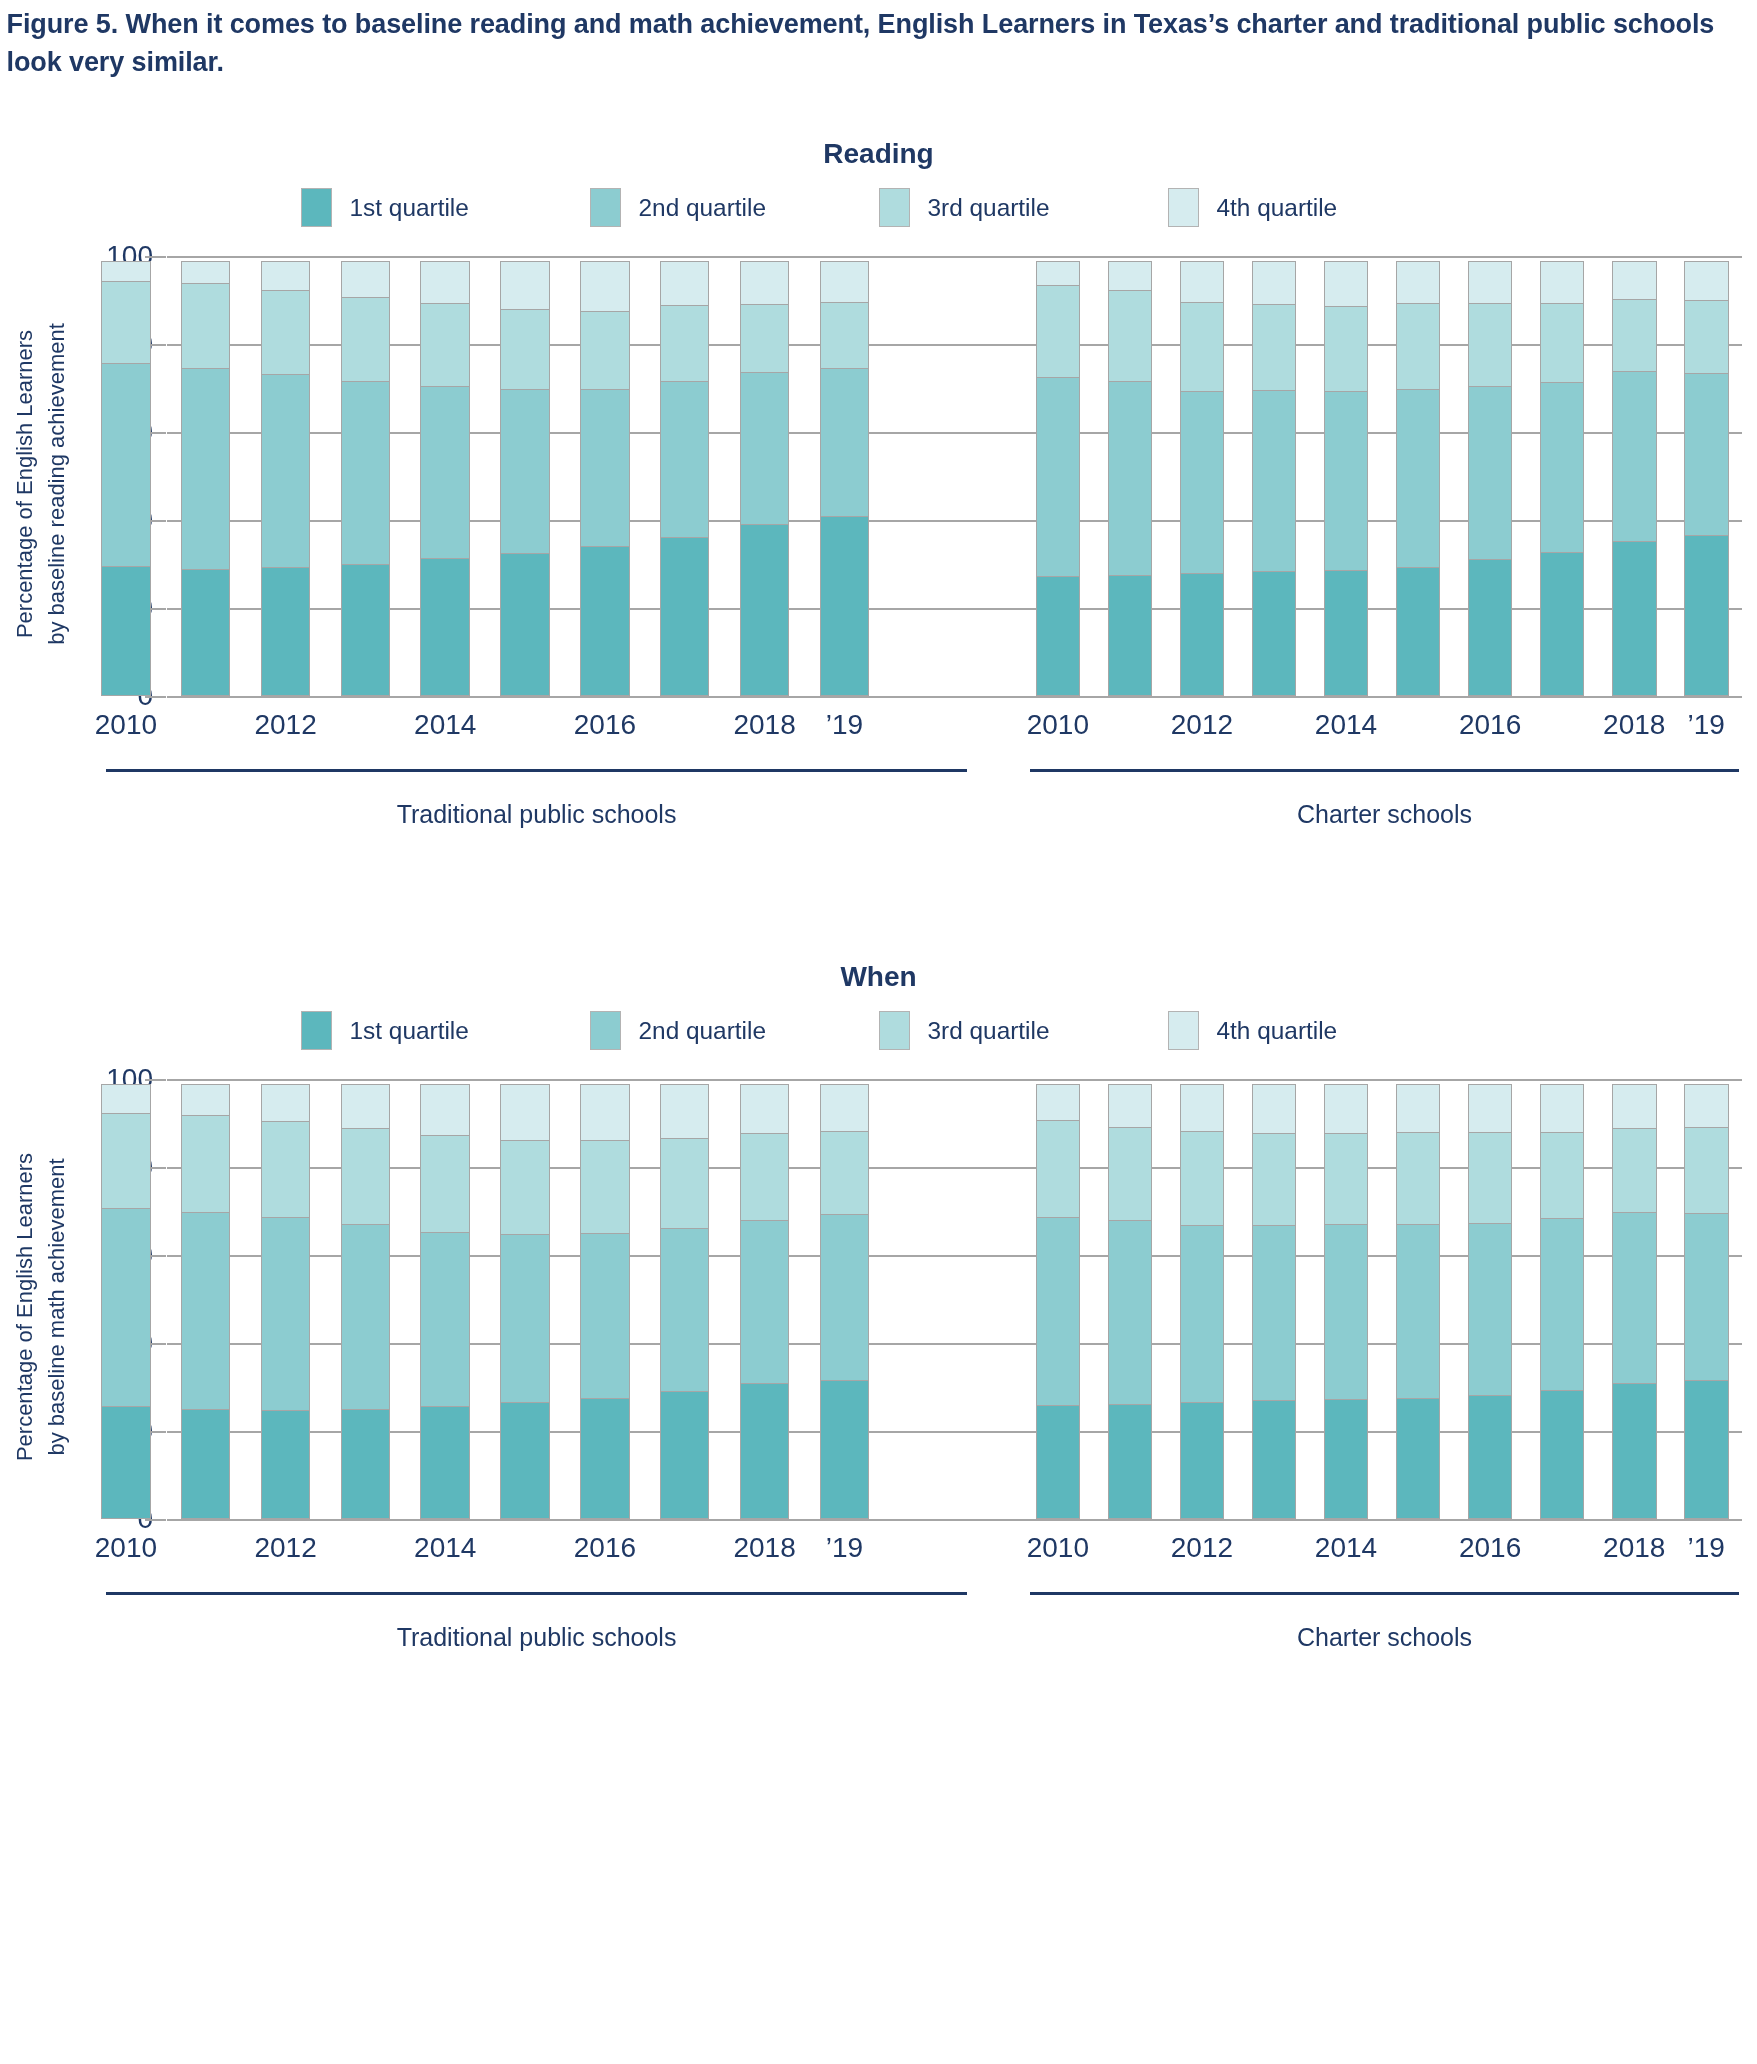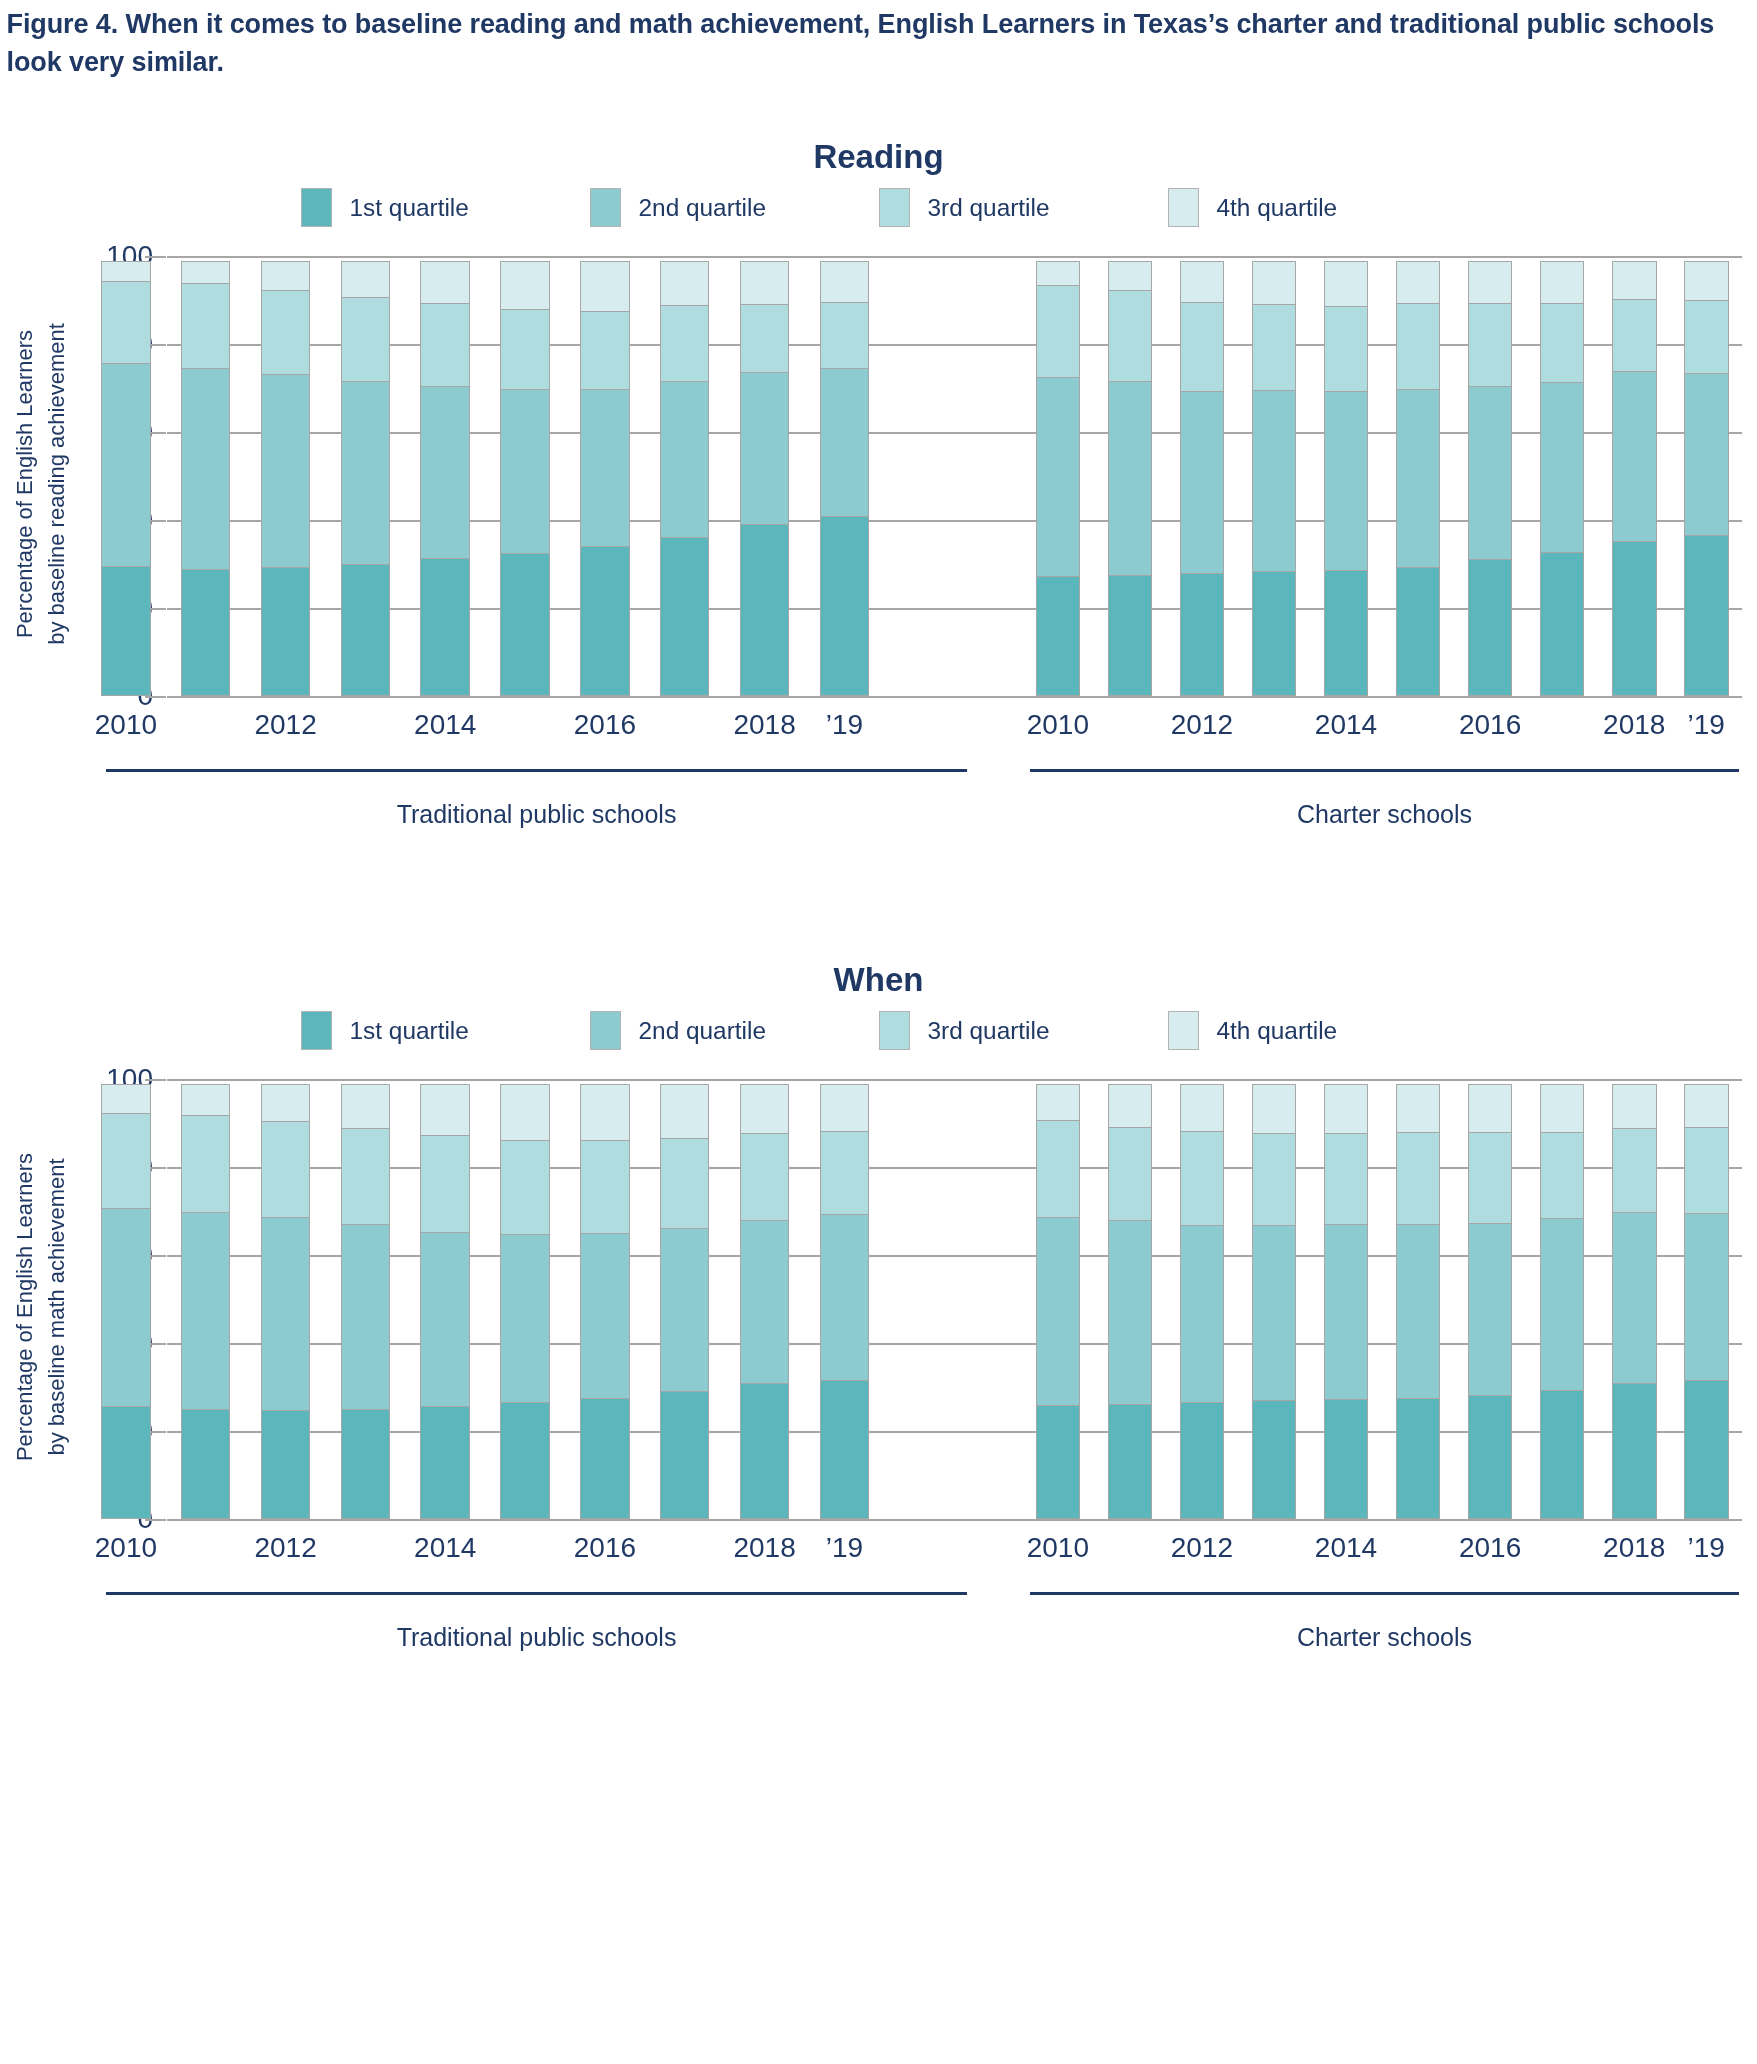--- a/index.html
+++ b/index.html
@@ -34,21 +34,21 @@
     position: absolute;
     left: 0;
     width: 1757px;
   }
   .panel-title {
     position: absolute;
     top: 0;
     left: 0;
     width: 1757px;
     text-align: center;
-    font-size: 33px;
+    font-size: 28px;
     font-weight: bold;
     color: #1F3864;
   }
 
   
   .legend {
     position: absolute;
     top: 50px;
     left: 0;
     width: 1757px;
@@ -224,21 +224,21 @@
     margin-top: 28px;
     text-align: center;
     font-size: 25px;
     color: #1F3864;
     white-space: nowrap;
   }
 </style>
 </head>
 <body>
 
-<div class="fig-title">Figure 4. When it comes to baseline reading and math achievement, English Learners in Texas’s charter and traditional public schools look very similar.</div>
+<div class="fig-title">Figure 5. When it comes to baseline reading and math achievement, English Learners in Texas’s charter and traditional public schools look very similar.</div>
 
 <div id="panels-root">
     <div class="panel" style="top: 138px;">
       <div class="panel-title">Reading</div>
       <div class="legend">
         <div class="legend-item">
           <span class="legend-swatch" style="background: rgb(92, 183, 189);"></span>
           <span class="legend-label">1st quartile</span>
         </div>
         <div class="legend-item">

